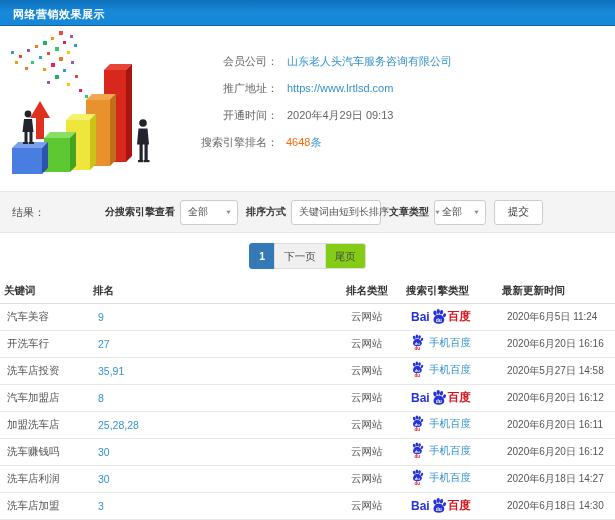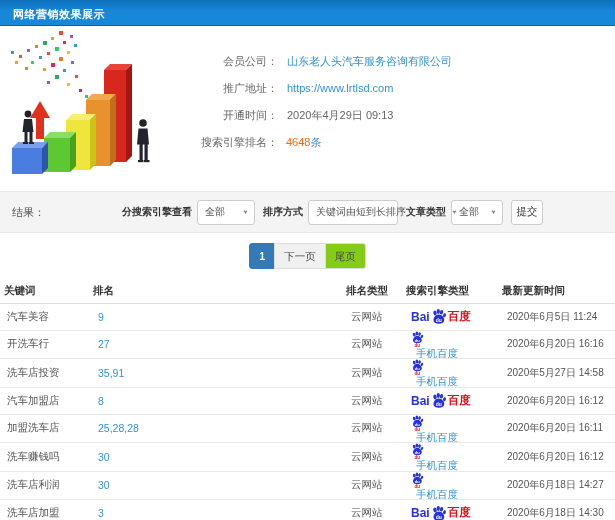--- a/index.html
+++ b/index.html
@@ -28,21 +28,21 @@
   .filter-bar { height:42px; background:#f4f4f4; border-top:1px solid #e7e7e7; border-bottom:1px solid #e7e7e7;
     display:flex; align-items:center; padding:0 72px 0 12px; }
   .result-label { font-size:11px; color:#555; }
   .filter-group { margin-left:auto; display:flex; align-items:center; }
   .filter-label { font-size:10px; font-weight:bold; color:#333; margin:0 5px 0 8px; white-space:nowrap; }
   .select { background:#fff; border:1px solid #ccc; border-radius:3px; height:25px;
     display:flex; align-items:center; padding:0 5px 0 7px; cursor:pointer; }
   .select-value { font-size:10px; color:#555; white-space:nowrap; }
   .caret { font-size:7px; color:#888; margin-left:auto; padding-left:6px; transform:scaleY(0.8); }
   .sel-engine { width:58px; } .sel-sort { width:90px;gap:39px; } .sel-article { width:52px; }
-  .submit-btn { margin-left:8px; height:25px; width:32px; background:#fff; border:1px solid #ccc;
+  .submit-btn { margin-left:8px; height:25px; width:49px; background:#fff; border:1px solid #ccc;
     border-radius:3px; font-size:10.5px; color:#333; cursor:pointer; font-family:inherit; }
 
   
   .pagination { height:46px; display:flex; align-items:center; justify-content:center; background:#fff; }
   .page-btn { display:inline-block; min-width:26px; padding:0 9px; height:26px; line-height:24px;
     border:1px solid #ddd; background:#84cc16; color:#444; font-size:10.5px; text-align:center;
     cursor:pointer; margin-left:-1px; text-decoration:none; }
   .page-btn.active { background:#337ab7; border-color:#337ab7; color:#fff; font-weight:bold; }
   .page-btn.mid { background:#f0f0f0; }
   .page-btn:first-child { border-radius:3px 0 0 3px; margin-left:0; }
@@ -56,21 +56,21 @@
     padding:0 9px; white-space:nowrap; overflow:hidden; }
   .results-table .c-keyword { padding-left:7px; }
   .results-table .c-rank { color:#3492d2; }
   .results-table .c-updated { font-size:10px; }
 
   
   .baidu-logo { display:inline-flex; align-items:center; line-height:1; }
   .baidu-logo .bai { color:#2633d9; font-weight:bold; font-size:12px; }
   .baidu-logo .cn { color:#d7131c; font-weight:bold; font-size:11.5px; }
   .baidu-logo svg { margin:0 1px; vertical-align:middle; }
-  .mobile-baidu { display:inline-flex; line-height:1;flex-direction:column; }
+  .mobile-baidu { display:inline-flex; align-items:center; line-height:1; }
   .mobile-baidu .m-label { color:#3492d2; font-size:10.5px; margin-left:5px; }
 </style>
 </head>
 <body>
 
 <div class="page">
 
   <div class="header">
     <span>网络营销效果展示</span>
   </div>

